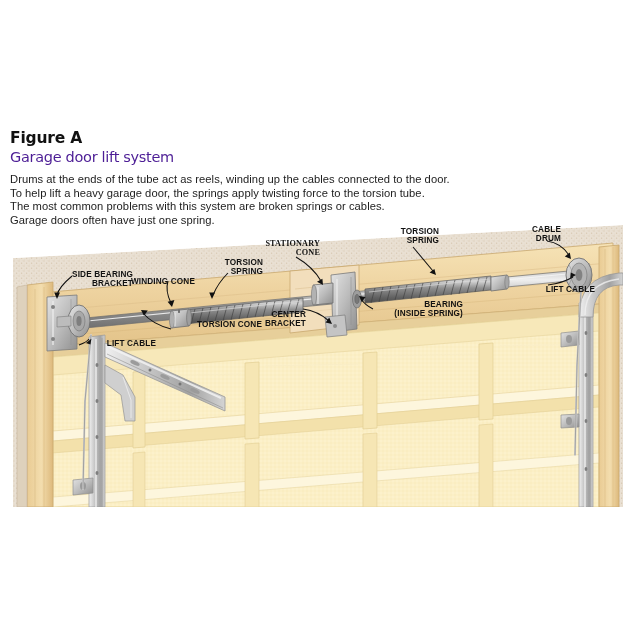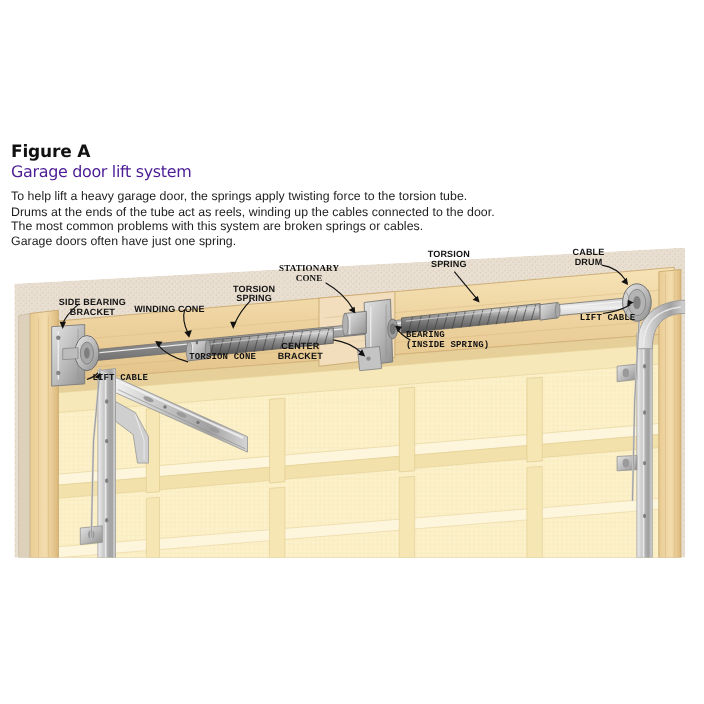--- a/index.html
+++ b/index.html
@@ -39,35 +39,35 @@
   
   .callout{
     position:absolute;
     font-family:"Liberation Sans", sans-serif;
     font-weight:bold;
     font-size:8.2px;
     color:#111;
     line-height:9.4px;
     letter-spacing:0.15px;
     white-space:pre;
-    text-align:center;
+    text-align:right;
   }
-  .callout.lft{text-align:left;font-family:Liberation Mono, monospace;}
+  .callout.lft{text-align:right;}
 </style>
 </head>
 <body>
 
 <div id="page">
 
   <div class="textblock">
     <div class="fig-title">Figure A</div>
     <div class="fig-sub">Garage door lift system</div>
     <div class="fig-body">
+      <div class="bline">Drums at the ends of the tube act as reels, winding up the cables connected to the door.</div>
       <div class="bline">To help lift a heavy garage door, the springs apply twisting force to the torsion tube.</div>
-      <div class="bline">Drums at the ends of the tube act as reels, winding up the cables connected to the door.</div>
       <div class="bline">The most common problems with this system are broken springs or cables.</div>
       <div class="bline">Garage doors often have just one spring.</div>
     </div>
   </div>
 
   <div class="illus">
     <svg width="610" height="282" viewBox="0 0 610 282" xmlns="http://www.w3.org/2000/svg">
       <defs>
 
         <pattern id="stucco" width="5" height="5" patternUnits="userSpaceOnUse">

